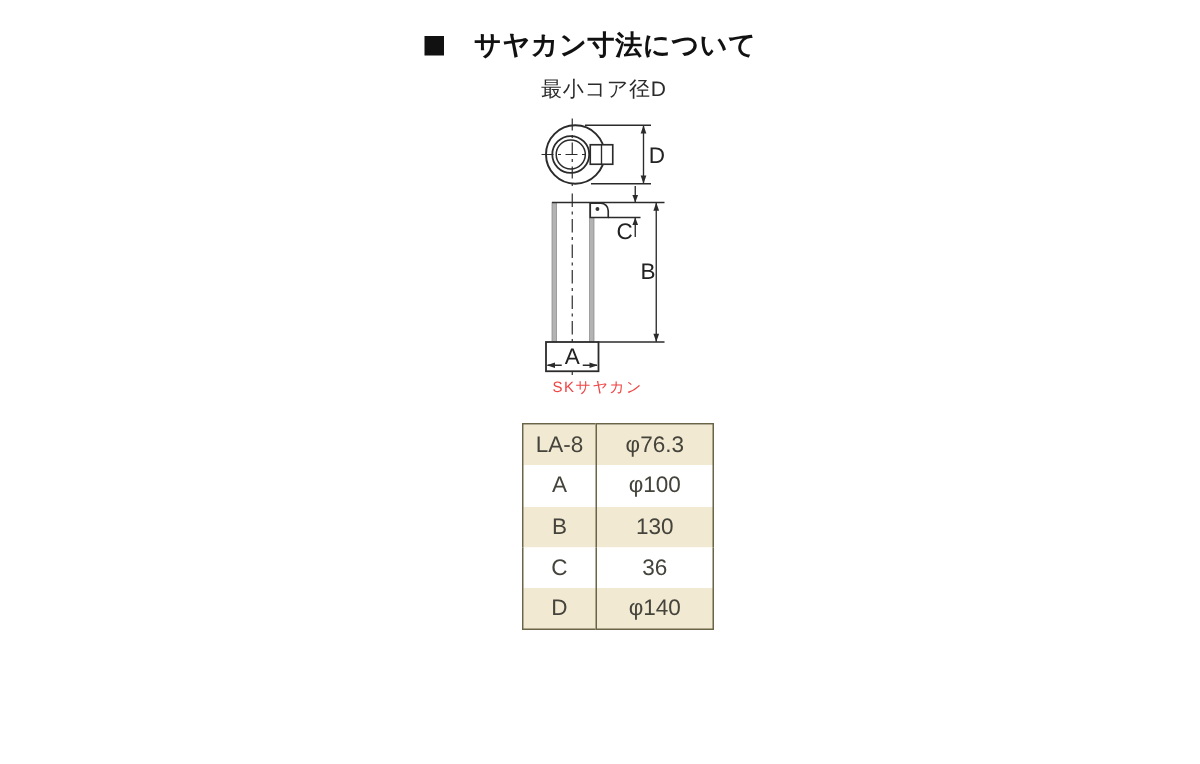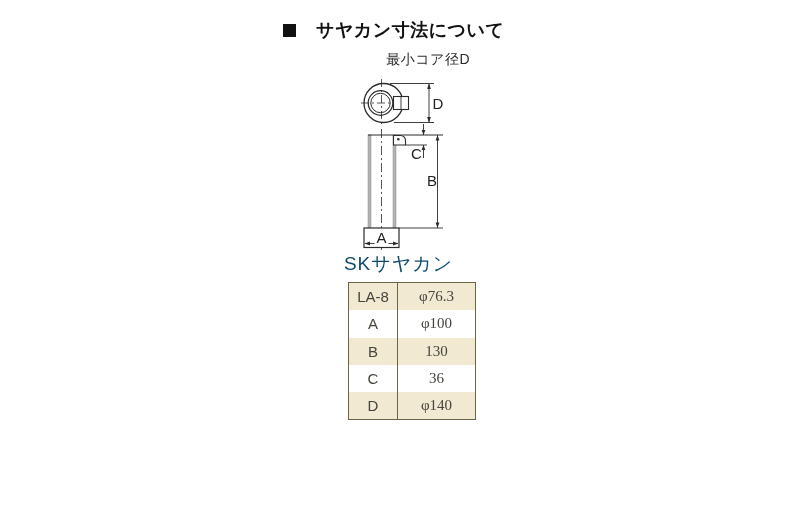--- a/index.html
+++ b/index.html
@@ -5,36 +5,36 @@
   html,body{margin:0;padding:0;background:#ffffff;}
   body{font-family:"Liberation Sans","DejaVu Sans",sans-serif;}
   #stage{position:relative;width:800px;height:509px;background:#ffffff;overflow:hidden;}
 
   
   .title-row{position:absolute;left:283px;top:18px;display:flex;align-items:center;gap:20px;}
   .title-square{width:13px;height:13px;background:#111;display:inline-block;}
   .title-text{font-size:18px;font-weight:bold;color:#111;letter-spacing:0.5px;}
 
   
-  .diagram-top-label{position:absolute;left:335px;top:51px;width:135px;text-align:right;
+  .diagram-top-label{position:absolute;left:335px;top:51px;width:135px;text-align:center;
     font-size:14px;color:#2b2b2b;letter-spacing:0.5px;}
   .diagram-bottom-label{position:absolute;left:335px;top:251px;width:127px;text-align:center;
-    font-size:19px;color:#0c4a6e;letter-spacing:1px;}
+    font-size:10px;color:#ef4444;letter-spacing:1px;}
 
   
   .diagram-svg{position:absolute;left:335px;top:48px;width:130px;height:220px;}
   .diagram-svg text{font-family:"Liberation Sans","DejaVu Sans",sans-serif;font-size:15px;fill:#222;}
 
   
   .spec-table{position:absolute;left:348px;top:282px;border-collapse:collapse;
     table-layout:fixed;width:125px;}
   .spec-table td{height:27.3px;padding:0;text-align:center;vertical-align:middle;
     font-size:15px;color:#45443c;line-height:1;}
   .spec-table td.label-cell{width:48px;}
-  .spec-table td.value-cell{width:77px;border-left:1px solid var(--tbl-border);font-family:Liberation Serif, serif;}
+  .spec-table td.value-cell{width:77px;border-left:1px solid var(--tbl-border);}
   .spec-table tr.beige{background:var(--row-beige);}
   .spec-table tr.white{background:#ffffff;}
   .spec-table{border:1px solid var(--tbl-border);}
 </style>
 </head>
 <body>
 
 <div id="stage">
 
   <div class="title-row">

